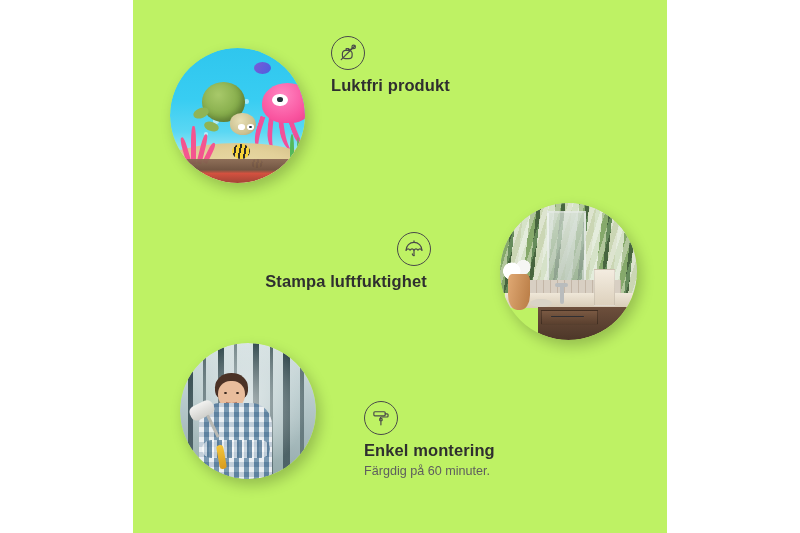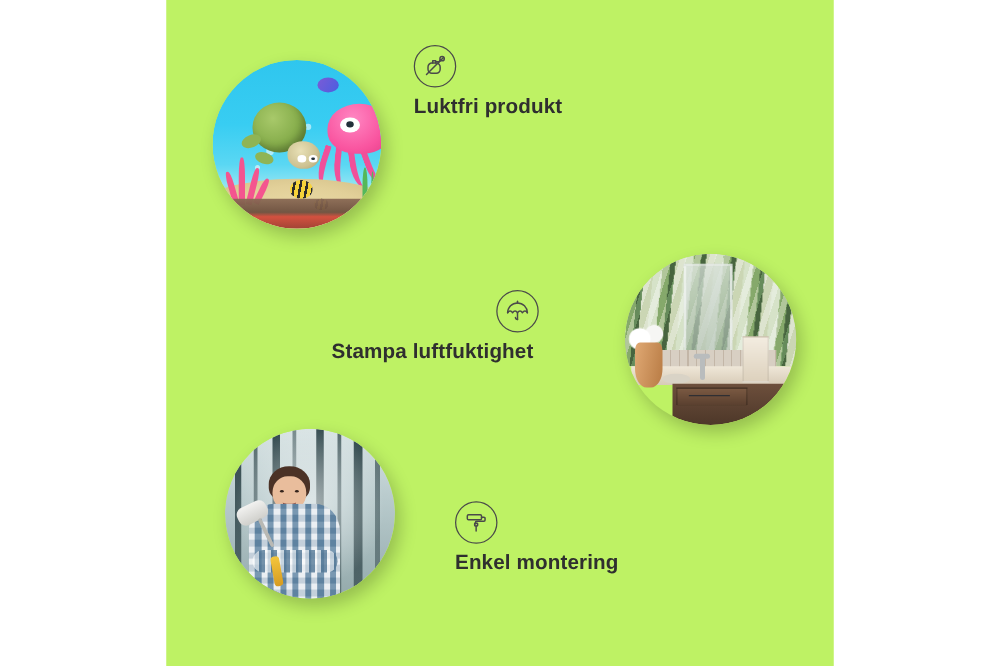--- a/index.html
+++ b/index.html
@@ -437,16 +437,17 @@
     <div class="feature" id="feat-mount" style="left:198px; top:401px;">
       <div class="icon-circle">
         <svg width="22" height="22" viewBox="0 0 24 24" fill="none" stroke="#4a4a4a" stroke-width="1.3" stroke-linecap="round" stroke-linejoin="round">
           <rect x="4.2" y="5.2" width="12.4" height="4.4" rx="1.1"></rect>
           <path d="M16.6 7.4h2.1a1 1 0 0 1 1 1v1.5a1 1 0 0 1-1 1h-6.4a1 1 0 0 0-1 1v1.3"></path>
           <rect x="10.6" y="12.6" width="2.6" height="2.4" rx=".5"></rect>
           <line x1="11.9" y1="15" x2="11.9" y2="19.4"></line>
         </svg>
       </div>
       <div class="feature-title">Enkel montering</div>
+      <div class="feature-desc">Färgdig på 60 minuter.</div>
     </div>
 
   </div>
 </div>
 
 </body></html>

